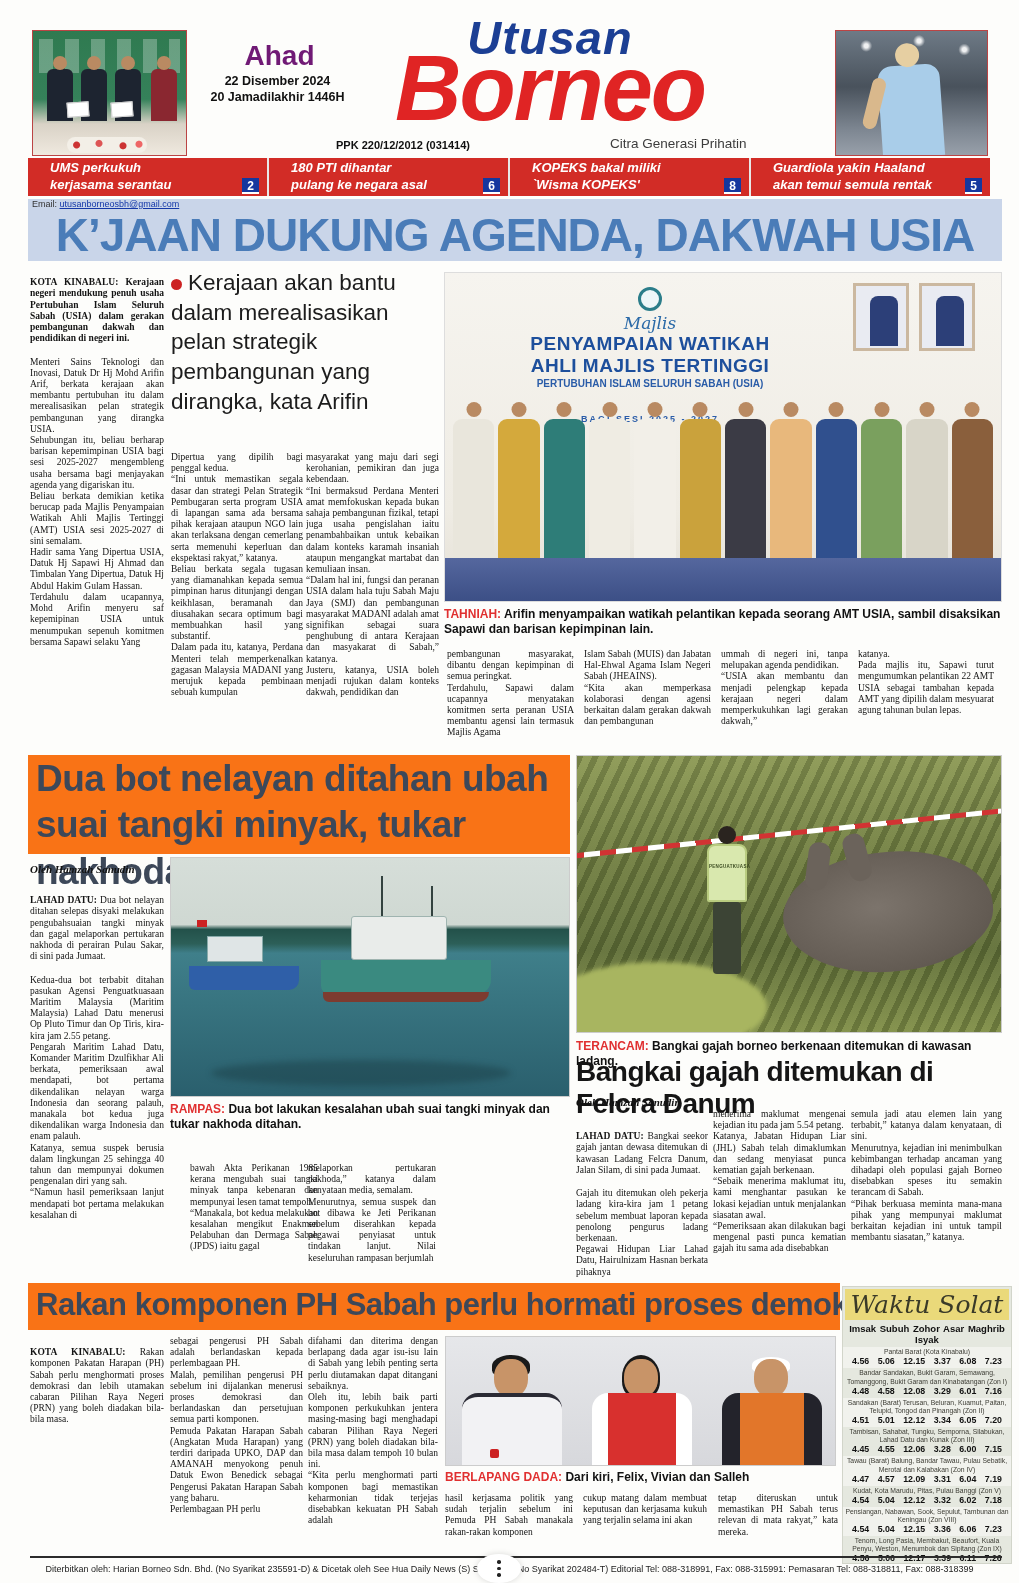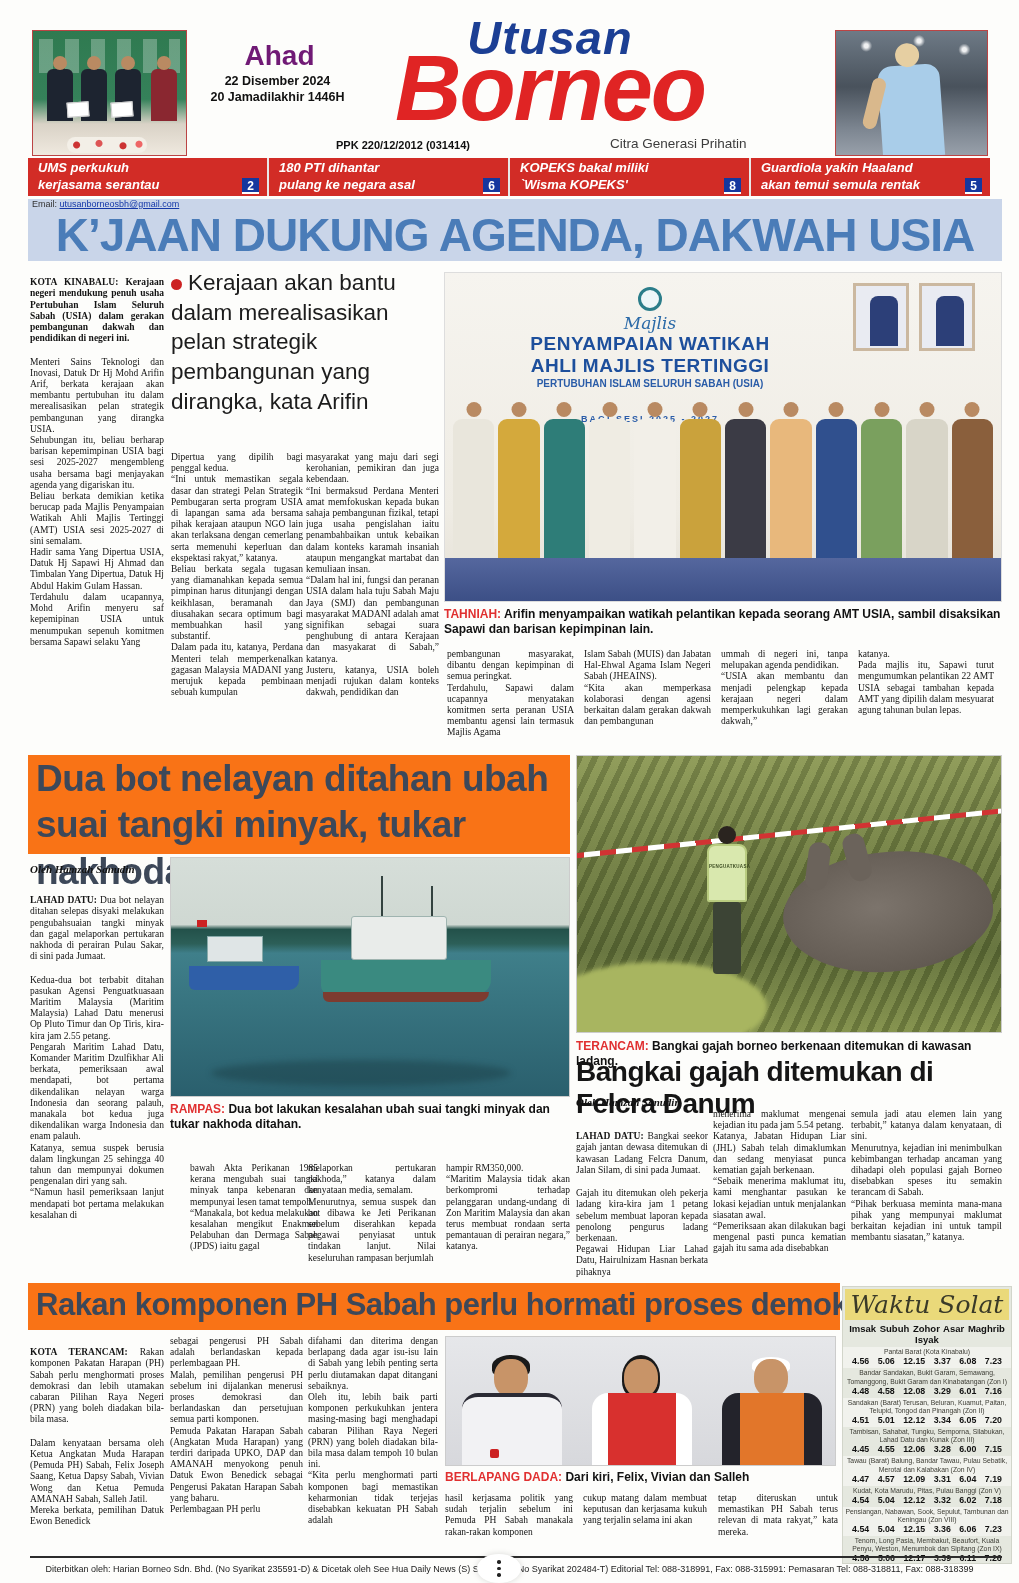--- a/index.html
+++ b/index.html
@@ -24,21 +24,21 @@
   #m-day{left:222px;top:40px;width:115px;text-align:center;font-size:28px;font-weight:bold;color:#701a75;}
   #m-d1{left:205px;top:74px;width:145px;text-align:center;font-size:12.5px;font-weight:bold;color:#111;}
   #m-d2{left:200px;top:90px;width:155px;text-align:center;font-size:12.5px;font-weight:bold;color:#111;}
   #m-utusan{left:340px;top:10px;width:420px;text-align:center;font-size:47px;font-weight:bold;font-style:italic;color:#1c3f94;letter-spacing:1px;}
   #m-borneo{left:320px;top:42px;width:460px;text-align:center;font-size:92px;line-height:1.0;font-weight:bold;font-style:italic;color:#e02424;letter-spacing:-2px;}
   #m-ppk{left:336px;top:139px;font-size:11px;font-weight:bold;color:#111;}
   #m-slogan{left:610px;top:136px;font-size:13.5px;color:#3c3c3c;}
 
   
   #teasers{position:absolute;left:28px;top:158px;width:962px;height:38px;background:#d22c26;display:flex;}
-  .teaser{flex:1;position:relative;padding:2px 26px 2px 10px;color:#fff;font-style:italic;font-weight:bold;font-size:13px;line-height:1.3;border-left:2px solid #e8e8e8;}
+  .teaser{flex:1;position:relative;padding:2px 26px 2px 22px;color:#fff;font-style:italic;font-weight:bold;font-size:13px;line-height:1.3;border-left:2px solid #e8e8e8;}
   .teaser:first-child{border-left:none;}
   .pagebox{position:absolute;right:8px;bottom:2px;width:17px;height:16px;background:#15379e;color:#fff;font:bold 12px/16px "Liberation Sans",sans-serif;font-style:normal;text-align:center;border-bottom:2px solid #fff;}
 
   
   #band{position:absolute;left:28px;top:199px;width:974px;height:62px;background:#c9d5e9;}
   #email-row{position:absolute;left:4px;top:0;font-size:9px;color:#333;}
   #email-row a{color:#1438a8;text-decoration:underline;}
   #h1-usia{position:absolute;left:0;top:9px;width:100%;text-align:center;font-size:46px;font-weight:bold;color:#4a7cb8;letter-spacing:-1px;white-space:nowrap;}
 
   
@@ -298,22 +298,20 @@
     <div class="reflect" data-interactable="false"></div>
   </div>
   <div class="caption" id="s2-cap" data-interactable="false">
     <span class="cap-label" data-interactable="false">RAMPAS:</span>
     <span data-interactable="false">Dua bot lakukan kesalahan ubah suai tangki minyak dan tukar nakhoda ditahan.</span>
   </div>
   <div class="bt" id="s2-c2" data-interactable="false">bawah Akta Perikanan 1985 kerana mengubah suai tangki minyak tanpa kebenaran dan mempunyai lesen tamat tempoh.
 “Manakala, bot kedua melakukan kesalahan mengikut Enakmen Pelabuhan dan Dermaga Sabah (JPDS) iaitu gagal</div>
   <div class="bt" id="s2-c3" data-interactable="false">melaporkan pertukaran nakhoda,” katanya dalam kenyataan media, semalam.
 Menurutnya, semua suspek dan bot dibawa ke Jeti Perikanan sebelum diserahkan kepada pegawai penyiasat untuk tindakan lanjut. Nilai keseluruhan rampasan berjumlah</div>
-  <div class="bt" id="s2-c4" data-interactable="false">hampir RM350,000.
-“Maritim Malaysia tidak akan berkompromi terhadap pelanggaran undang-undang di Zon Maritim Malaysia dan akan terus membuat rondaan serta pemantauan di perairan negara,” katanya.</div>
 
   <div id="s3-photo" data-interactable="false">
     <div class="fronds" data-interactable="false"></div>
     <div class="grass" data-interactable="false"></div>
     <div class="tape" data-interactable="false"></div>
     <div class="officer" data-interactable="false">
       <div class="head" data-interactable="false"></div>
       <div class="vest" data-interactable="false"><span data-interactable="false">PENGUATKUASA</span></div>
       <div class="legs" data-interactable="false"></div>
     </div>
@@ -336,23 +334,21 @@
   <div class="bt" id="s3-c2" data-interactable="false">menerima maklumat mengenai kejadian itu pada jam 5.54 petang.
 Katanya, Jabatan Hidupan Liar (JHL) Sabah telah dimaklumkan dan sedang menyiasat punca kematian gajah berkenaan.
 “Sebaik menerima maklumat itu, kami menghantar pasukan ke lokasi kejadian untuk menjalankan siasatan awal.
 “Pemeriksaan akan dilakukan bagi mengenal pasti punca kematian gajah itu sama ada disebabkan</div>
   <div class="bt" id="s3-c3" data-interactable="false">semula jadi atau elemen lain yang terbabit,” katanya dalam kenyataan, di sini.
 Menurutnya, kejadian ini menimbulkan kebimbangan terhadap ancaman yang dihadapi oleh populasi gajah Borneo disebabkan speses itu semakin terancam di Sabah.
 “Pihak berkuasa meminta mana-mana pihak yang mempunyai maklumat berkaitan kejadian ini untuk tampil membantu siasatan,” katanya.</div>
 
   <div class="m-abs headband" id="s4-head" data-interactable="false">Rakan komponen PH Sabah perlu hormati proses demokrasi</div>
   <div class="bt" id="s4-c1" data-interactable="false">
-    <p class="p-first" data-interactable="false"><span class="dateline" data-interactable="false">KOTA TERANCAM:</span> <span data-interactable="false">Rakan komponen Pakatan Harapan (PH) Sabah perlu menghormati proses demokrasi dan lebih utamakan cabaran Pilihan Raya Negeri (PRN) yang boleh diadakan bila-bila masa.</span></p>
-    <span data-interactable="false">Dalam kenyataan bersama oleh Ketua Angkatan Muda Harapan (Pemuda PH) Sabah, Felix Joseph Saang, Ketua Dapsy Sabah, Vivian Wong dan Ketua Pemuda AMANAH Sabah, Salleh Jatil.
-Mereka berkata, pemilihan Datuk Ewon Benedick</span>
+    <p class="p-first" data-interactable="false"><span class="dateline" data-interactable="false">KOTA KINABALU:</span> <span data-interactable="false">Rakan komponen Pakatan Harapan (PH) Sabah perlu menghormati proses demokrasi dan lebih utamakan cabaran Pilihan Raya Negeri (PRN) yang boleh diadakan bila-bila masa.</span></p>
   </div>
   <div class="bt" id="s4-c2" data-interactable="false">sebagai pengerusi PH Sabah adalah berlandaskan kepada perlembagaan PH.
 Malah, pemilihan pengerusi PH sebelum ini dijalankan menerusi proses demokrasi dan berlandaskan dan persetujuan semua parti komponen.
 Pemuda Pakatan Harapan Sabah (Angkatan Muda Harapan) yang terdiri daripada UPKO, DAP dan AMANAH menyokong penuh Datuk Ewon Benedick sebagai Pengerusi Pakatan Harapan Sabah yang baharu.
 Perlembagaan PH perlu</div>
   <div class="bt" id="s4-c3" data-interactable="false">difahami dan diterima dengan berlapang dada agar isu-isu lain di Sabah yang lebih penting serta perlu diutamakan dapat ditangani sebaiknya.
 Oleh itu, lebih baik parti komponen perkukuhkan jentera masing-masing bagi menghadapi cabaran Pilihan Raya Negeri (PRN) yang boleh diadakan bila-bila masa dalam tempoh 10 bulan ini.
 “Kita perlu menghormati parti komponen bagi memastikan keharmonian tidak terjejas disebabkan kekuatan PH Sabah adalah</div>
   <div id="s4-photo" data-interactable="false">
     <div class="person" id="p1" data-interactable="false">

